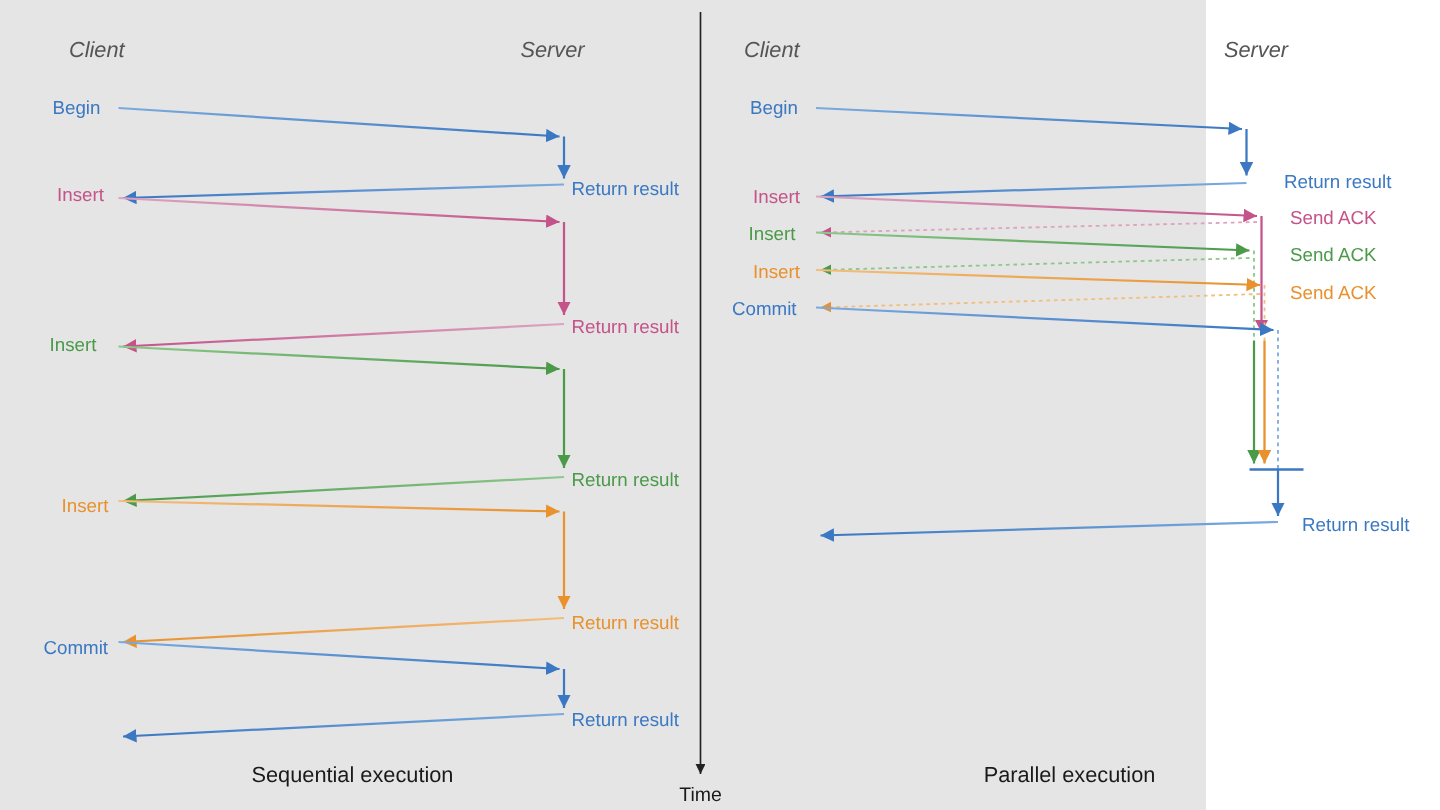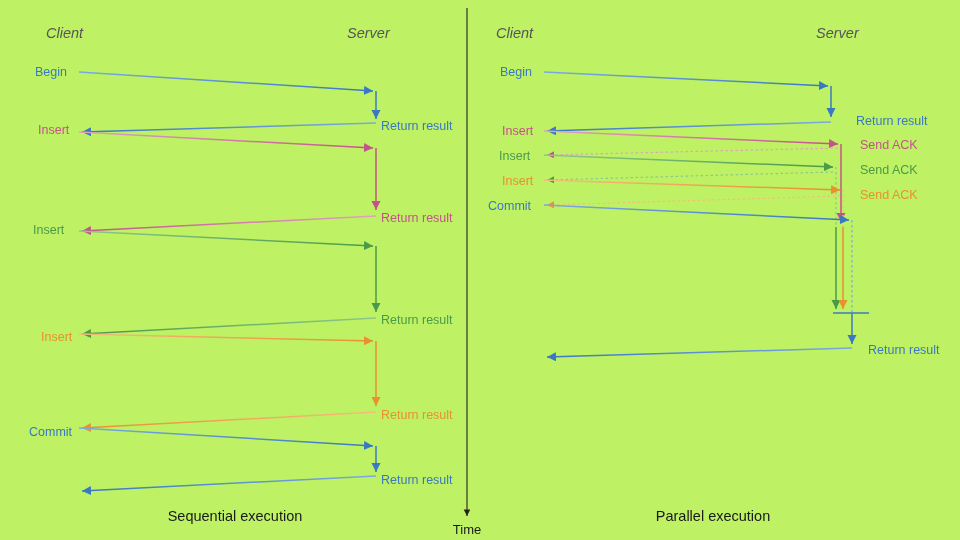--- a/index.html
+++ b/index.html
@@ -8,23 +8,23 @@
     background: #ffffff;
   }
   body {
     width: 960px;
     height: 540px;
     font-family: "Liberation Sans", sans-serif;
     overflow: hidden;
   }
   #stage {
     position: relative;
-    width: 960px;
+    width: 804px;
     height: 540px;
-    background: #bef264;
+    background: #e5e5e5;
   }
   svg.diagram {
     position: absolute;
     top: 0; left: 0;
     width: 960px;
     height: 540px;
   }
   .lane-title {
     font-style: italic;
     font-size: 14.5px;

